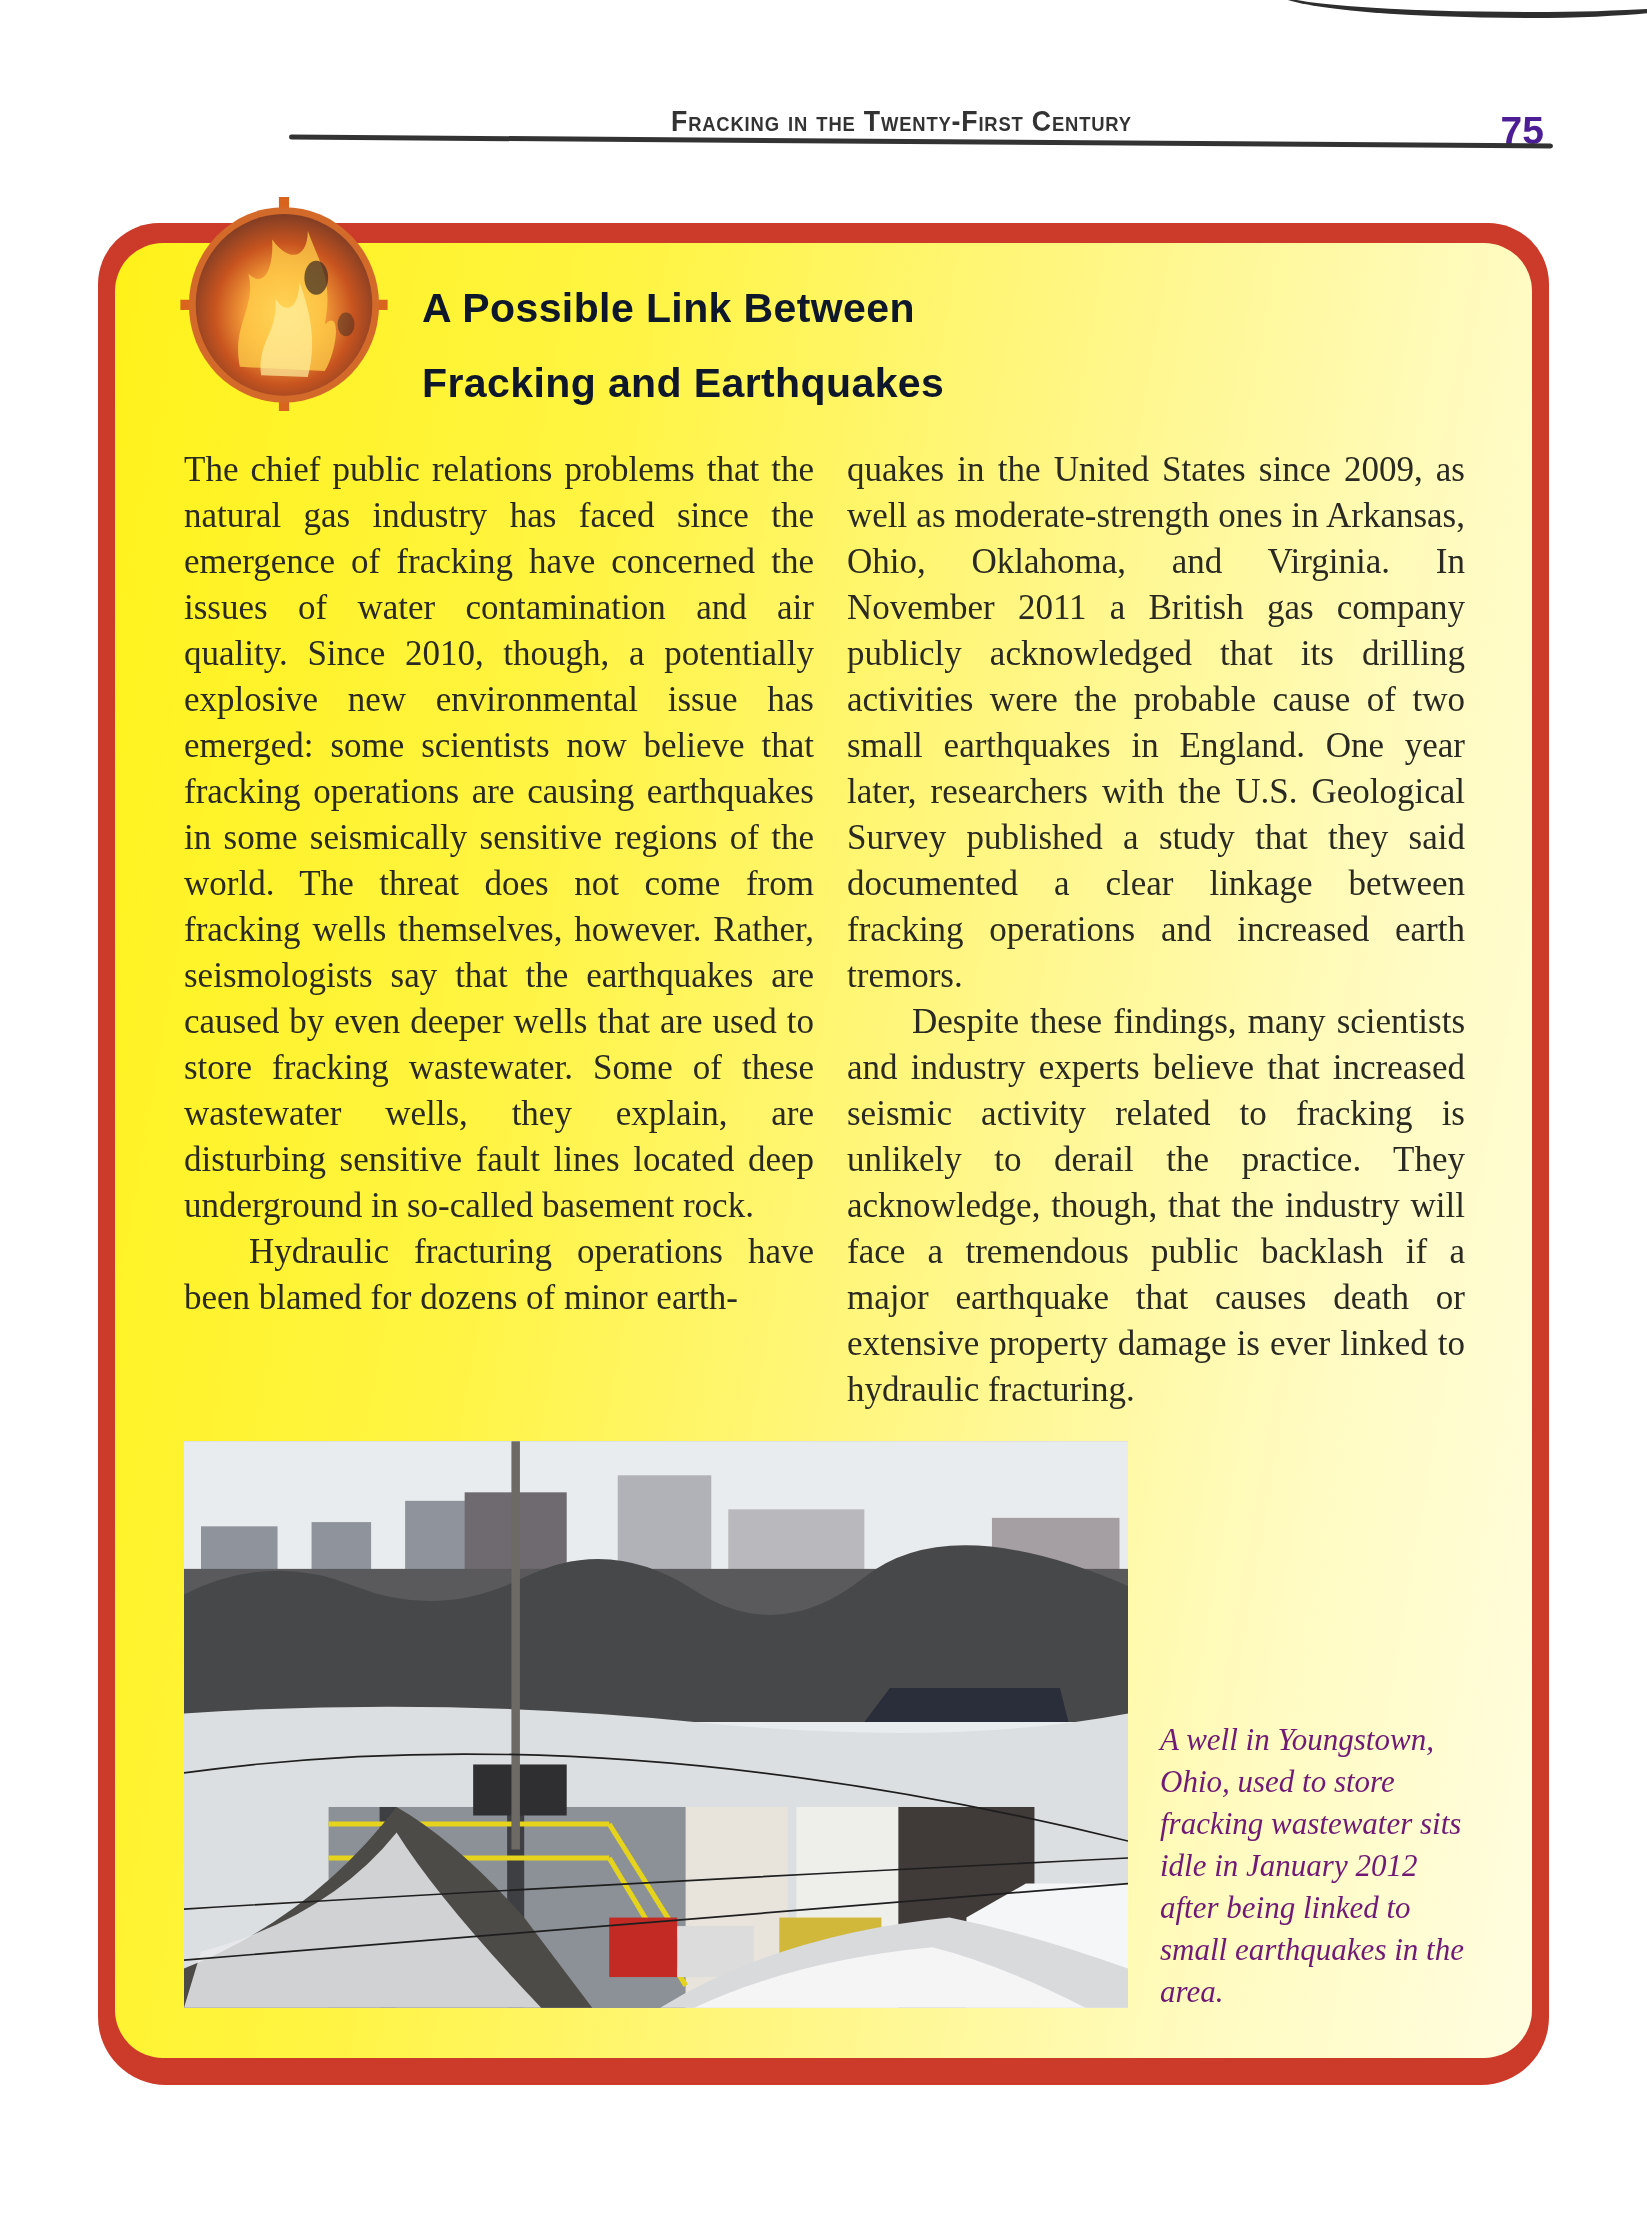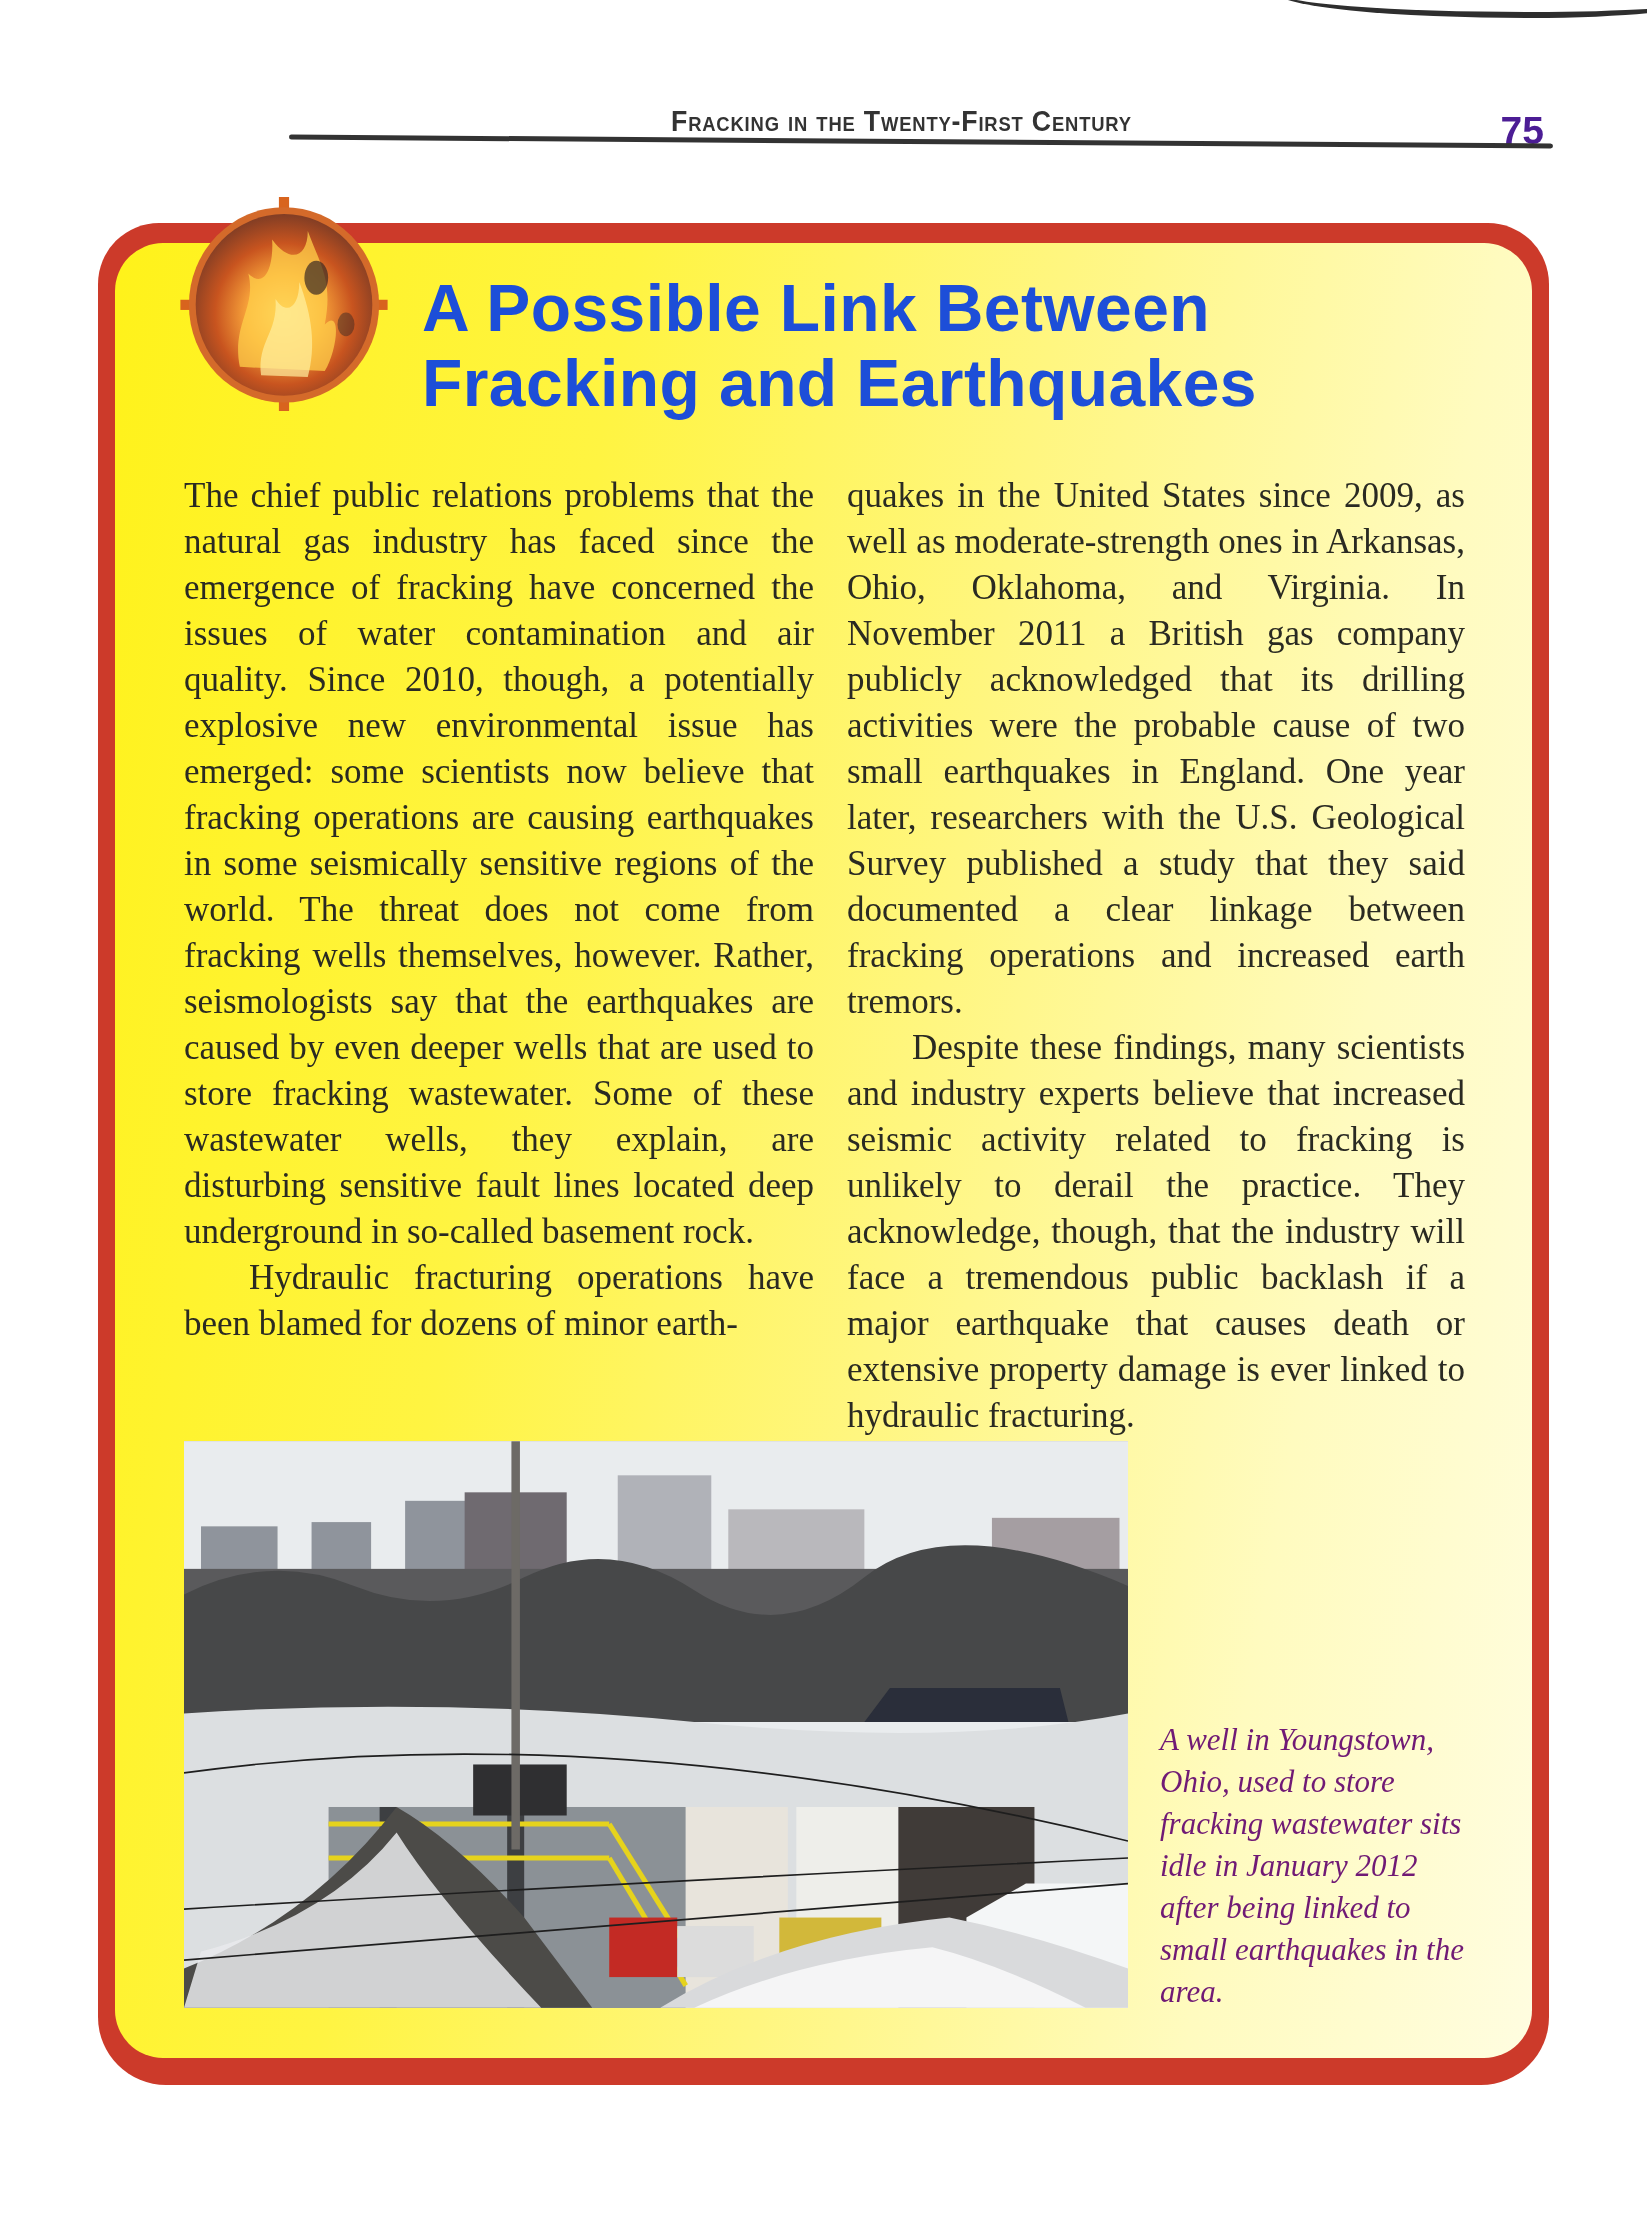--- a/index.html
+++ b/index.html
@@ -36,25 +36,25 @@
     position: absolute; left: 17px; top: 20.4px; right: 17px; bottom: 27px;
     border-radius: 48px;
     background: linear-gradient(100deg, #fff21a 0%, #fff442 30%, #fff680 55%, #fffbbf 80%, #fffde0 100%);
     overflow: hidden;
   }
   .flame-badge {
     position: absolute; left: 180px; top: 197px; width: 208px; height: 214px;
   }
   .title {
     position: absolute; left: 422px; top: 271px; font-family: "Liberation Sans", "DejaVu Sans", sans-serif;
-    font-weight: 700; font-size: 66px; line-height: 75px; color: #1d4ed8; letter-spacing: 0.4px;
+    font-weight: 700; font-size: 41px; line-height: 75px; color: #0f172a; letter-spacing: 0.4px;
   }
   .title div { white-space: nowrap; }
   .col {
-    position: absolute; top: 473px; width: 630px; font-size: 35px; line-height: 46px; color: #2a2a22;
+    position: absolute; top: 447px; width: 630px; font-size: 35px; line-height: 46px; color: #2a2a22;
     text-align: justify;
   }
   .col-left { left: 184px; }
   .col-right { left: 847px; width: 618px; }
   .col p { margin: 0; }
   .col p.indent { text-indent: 65px; }
   .photo {
     position: absolute; left: 184px; top: 1441px; width: 944px; height: 567px; overflow: hidden;
     background: #ccc;
   }

